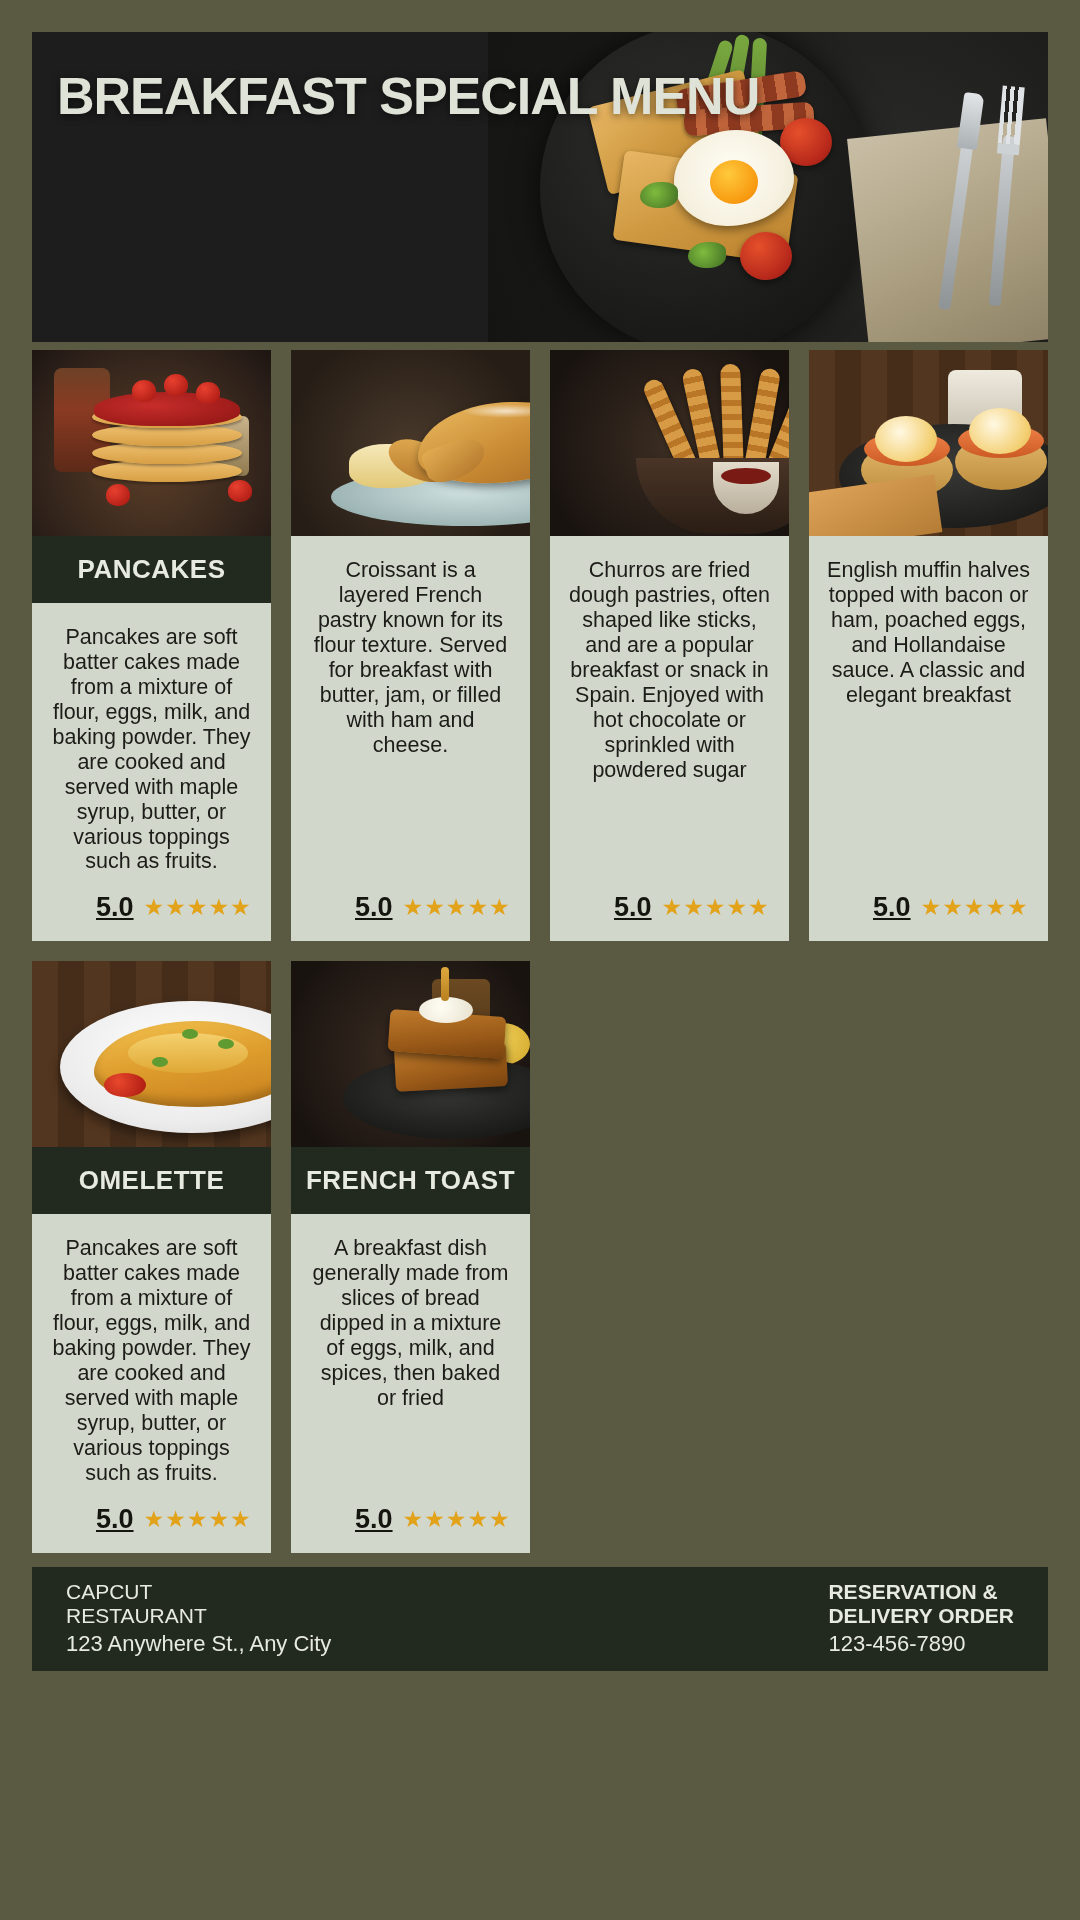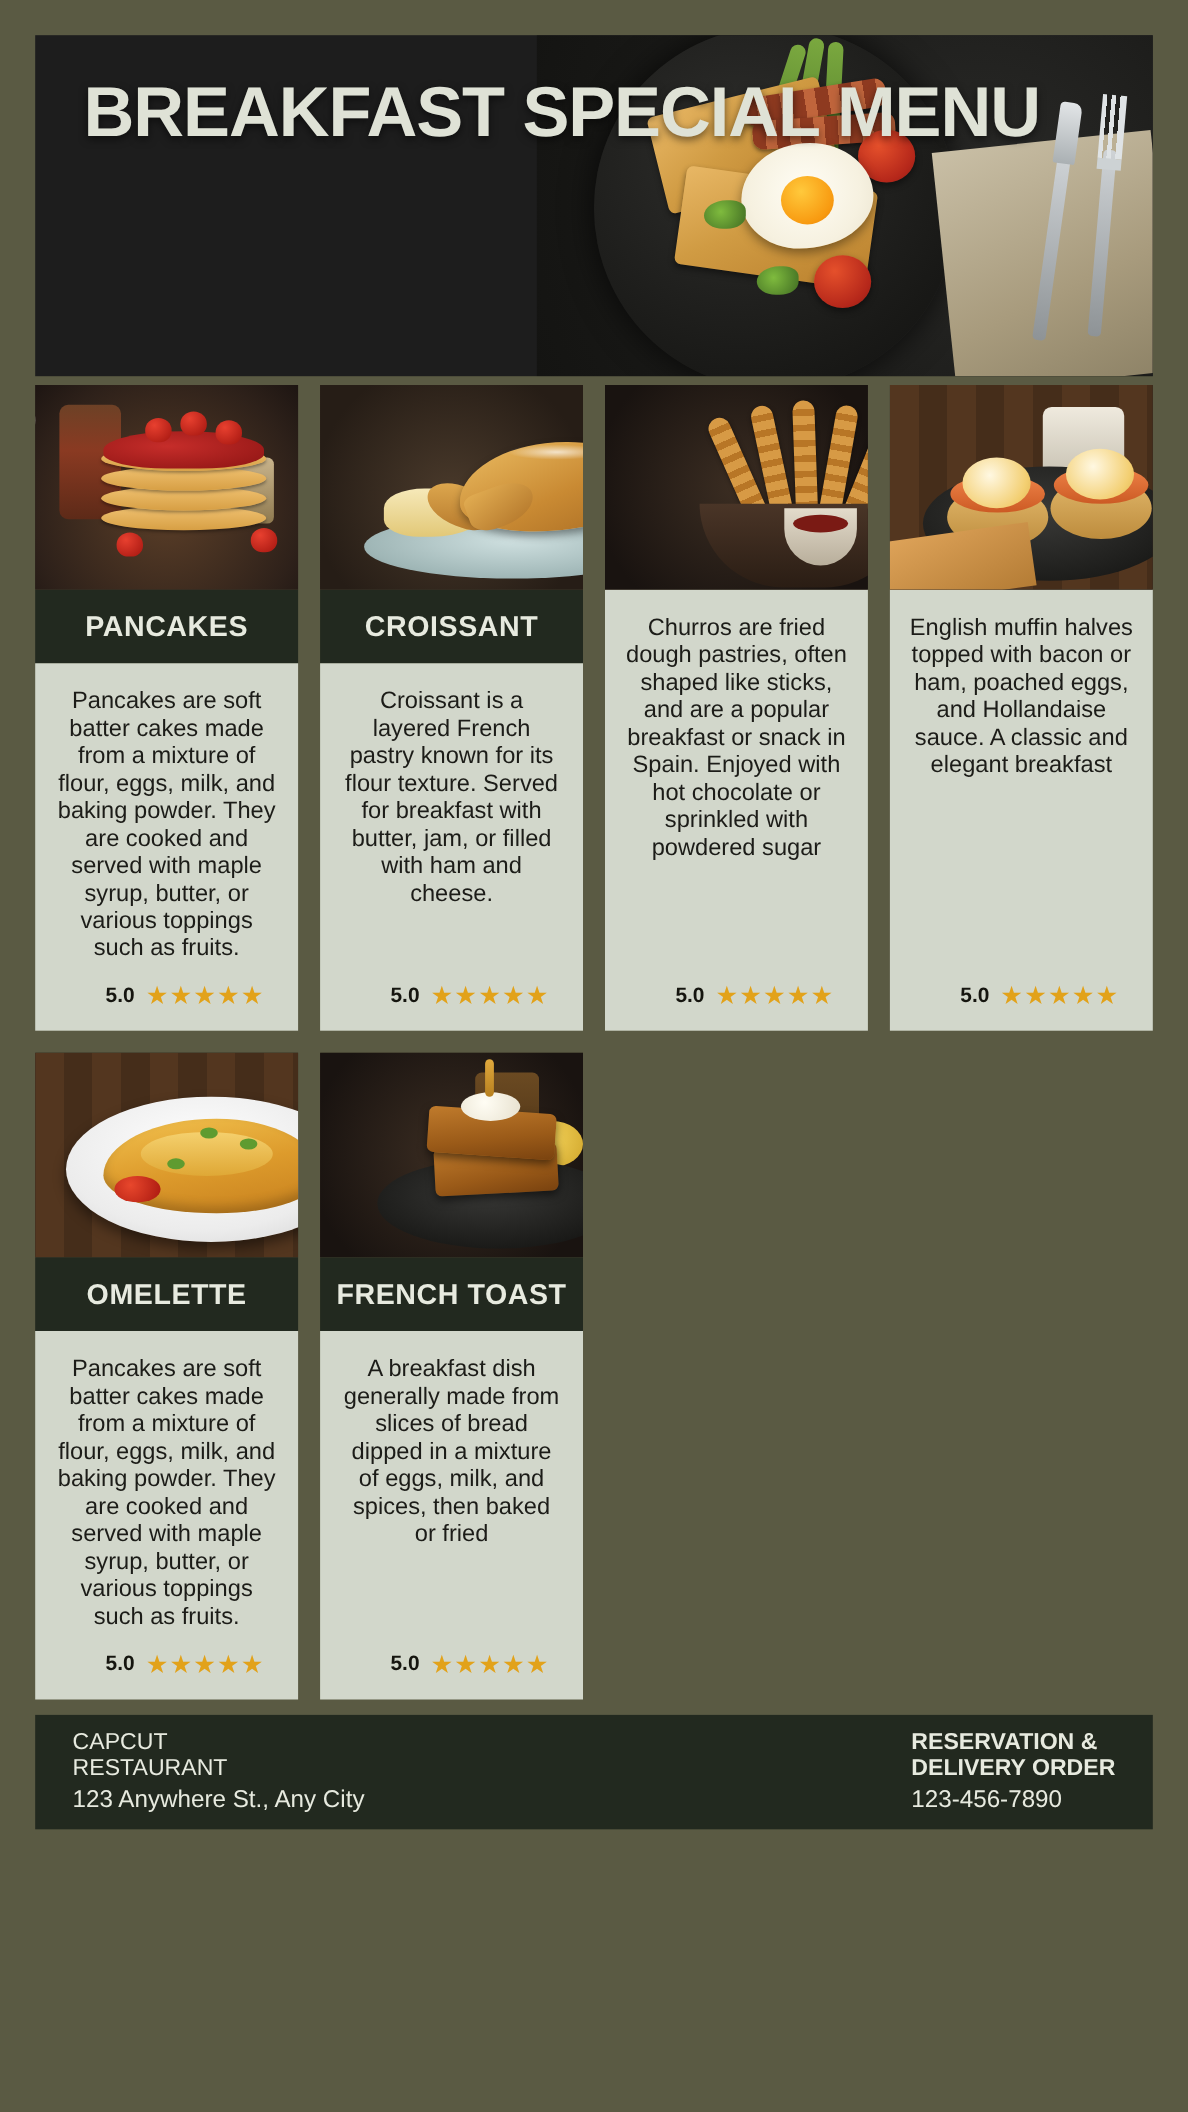--- a/index.html
+++ b/index.html
@@ -128,23 +128,23 @@
     position:absolute; left:-5px; top:-50px;
     width: 22px; height: 58px;
     background:
       linear-gradient(90deg,#dfe3e5 0 4px,transparent 4px 8px,#dfe3e5 8px 12px,transparent 12px 16px,#dfe3e5 16px 22px);
     border-bottom: 10px solid #cdd2d4;
   }
 
   .header-title {
     position: relative;
     z-index: 5;
-    padding: 40px 0 0 44px;
+    padding: 40px 0 0 25px;
     color: #dfe2d6;
-    font-size: 64px;
+    font-size: 52px;
     line-height: 0.96;
     font-weight: bold;
     letter-spacing: -1px;
     text-transform: uppercase;
     text-shadow: 0 2px 8px rgba(0,0,0,.55);
   }
 
   
   .grid {
     display: grid;
@@ -192,21 +192,21 @@
     text-align: center;
   }
 
   .rating {
     display: flex;
     align-items: center;
     gap: 10px;
     padding-left: 46px;
     margin-top: 18px;
   }
-  .rating-value { font-size: 19px; font-weight: bold; color: #15150f; }
+  .rating-value { font-size: 27px; font-weight: bold; color: #15150f; text-decoration: underline; }
   .stars { color: #e2a21a; font-size: 23px; letter-spacing: 1px; }
 
   
   .footer {
     margin-top: 14px;
     background: #22291f;
     height: 104px;
     display: flex;
     align-items: center;
     justify-content: space-between;
@@ -355,21 +355,20 @@
     <div class="card">
       <div class="card-photo">
         <div class="bg-dim"></div>
         <div class="cr-plate disc"></div>
         <div class="cr-cream"></div>
         <div class="cr-tip1"></div>
         <div class="cr-body"></div>
         <div class="cr-tip2"></div>
         <div class="cr-sugar"></div>
       </div>
-      <div class="card-title">CROISSANT</div>
       <div class="card-body">
         <div class="card-desc">Croissant is a layered French pastry known for its flour texture. Served for breakfast with butter, jam, or filled with ham and cheese.</div>
         <div class="rating">
           <span class="rating-value">5.0</span>
           <span class="stars">★★★★★</span>
         </div>
       </div>
     </div>
 
     <div class="card">

